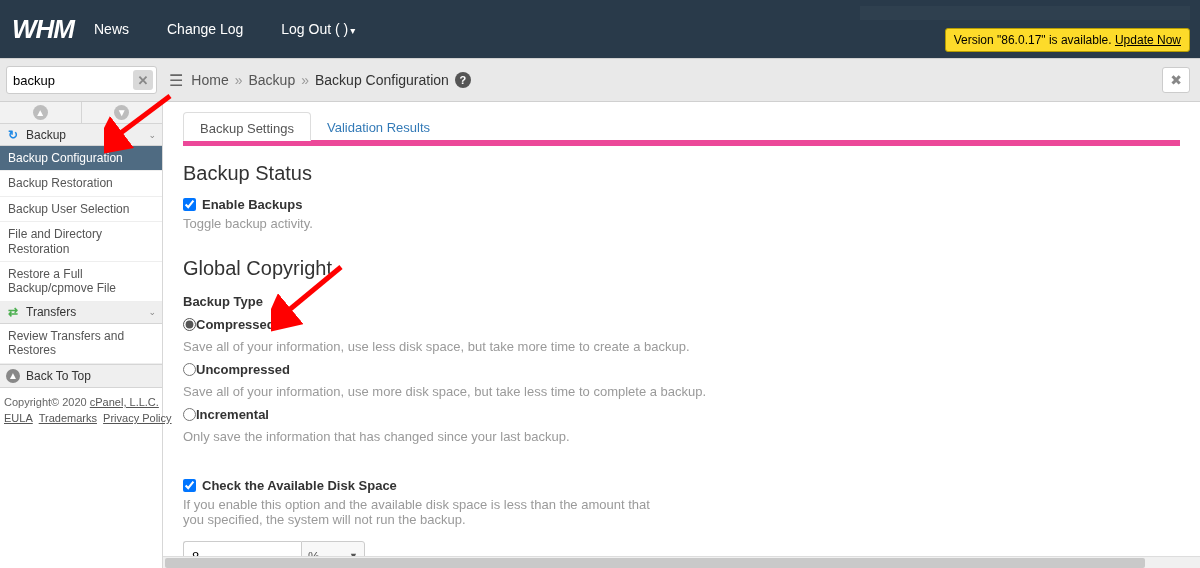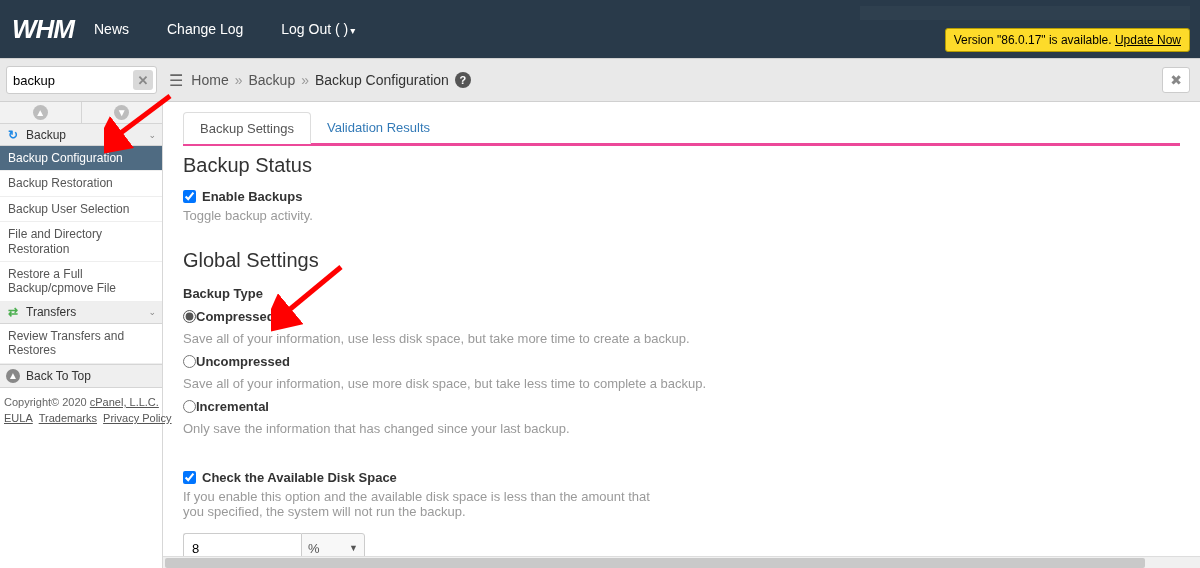--- a/index.html
+++ b/index.html
@@ -51,24 +51,24 @@
 .nav-list .item.active { background: #4f6b82; color: #fff; }
 .btt { height: 24px; background: #efefef; border-top: 1px solid #d5d5d5; border-bottom: 1px solid #d5d5d5; display: flex; align-items: center; padding: 0 6px; gap: 6px; cursor: pointer; }
 .btt-icon { width: 14px; height: 14px; border-radius: 50%; background: #888; color: #fff; display: flex; align-items: center; justify-content: center; font-size: 10px; }
 .footer { text-align: center; font-size: 11px; color: #666; padding: 6px 4px; line-height: 1.5; }
 .footer a { color: #555; text-decoration: underline; }
 .footer .line { white-space: nowrap; text-align: center; }
 
 
 .main { flex: 1; position: relative; overflow: hidden; }
 .content-scroll { position: absolute; inset: 0 0 12px 0; overflow-y: auto; padding: 10px 20px 20px 20px; }
-.tabbar { border-bottom: 3px solid #ec4899; display: flex; height: 34px; }
+.tabbar { border-bottom: 6px solid #ec4899; display: flex; height: 34px; }
 .tab { padding: 8px 16px 0 16px; font-size: 13px; color: #337ab7; cursor: pointer; }
 .tab.active { color: #555; border: 1px solid #ddd; border-bottom: 1px solid #fff; border-radius: 4px 4px 0 0; background: #fff; margin-bottom: -1px; }
-h2.section { font-size: 20px; font-weight: 400; color: #333; margin: 8px 0 12px 0; }
+h2.section { font-size: 20px; font-weight: 400; color: #333; margin: 16px 0 12px 0; }
 .field-row { display: flex; align-items: center; gap: 6px; }
 .field-label { font-size: 13px; font-weight: 700; color: #333; }
 .help-text { font-size: 13px; color: #9a9a9a; margin-top: 4px; }
 .subheading { font-size: 13px; font-weight: 700; color: #333; margin: 14px 0 8px 0; }
 .radio-option { margin: 8px 0; }
 .radio-option label { font-size: 13px; font-weight: 700; color: #333; display: inline-flex; align-items: center; }
 .radio-option input[type=radio] { accent-color: #555; }
 .disk-block { margin-top: 34px; }
 .input-group { display: flex; margin-top: 14px; }
 .num-input { width: 118px; height: 30px; border: 1px solid #ccc; border-right: none; border-radius: 3px 0 0 3px; padding: 0 8px; font-size: 13px; }
@@ -173,21 +173,21 @@
         <div class="tab">Validation Results</div>
       </div>
 
       <h2 class="section">Backup Status</h2>
       <div class="field-row">
         <input type="checkbox" checked="" style="">
         <span class="field-label">Enable Backups</span>
       </div>
       <div class="help-text">Toggle backup activity.</div>
 
-      <h2 class="section" style="margin-top:26px">Global Settings</h2>
+      <h2 class="section" style="margin-top:26px">Global Copyright</h2>
       <div class="subheading">Backup Type</div>
 
       <div class="radio-option">
         <label>
           <input type="radio" name="btype" checked="" style="">
           <span>Compressed</span>
         </label>
         <div class="help-text">Save all of your information, use less disk space, but take more time to create a backup.</div>
       </div>
 

